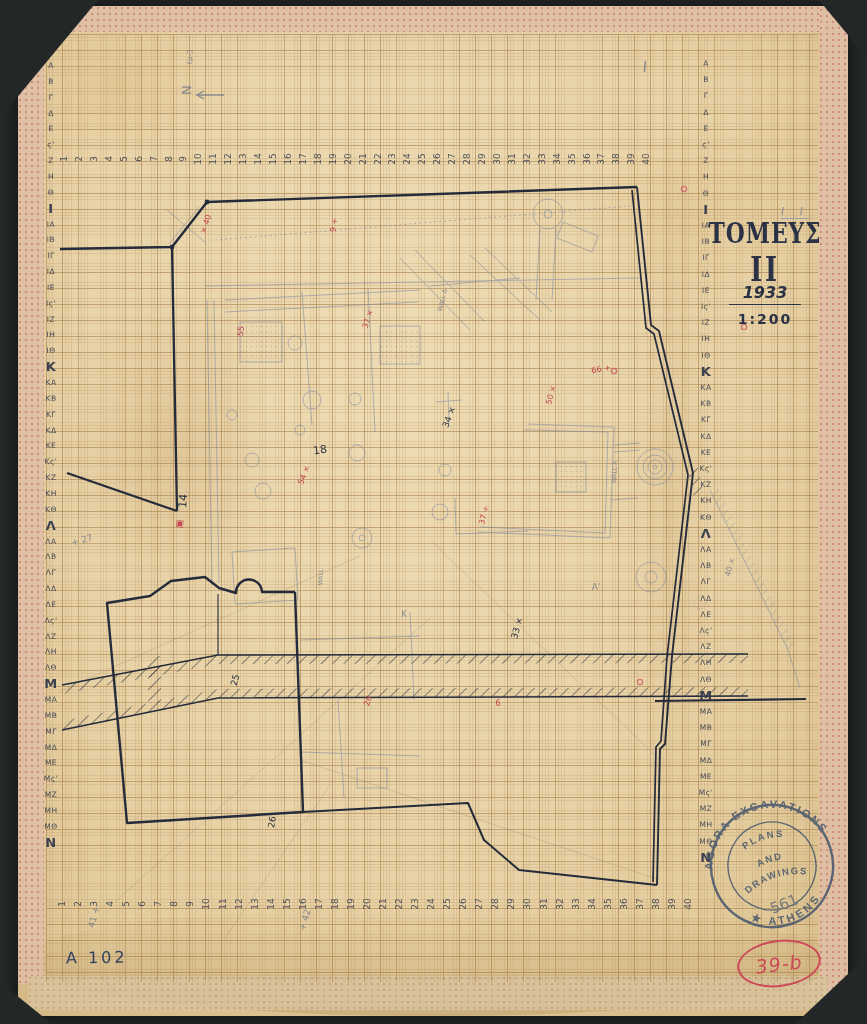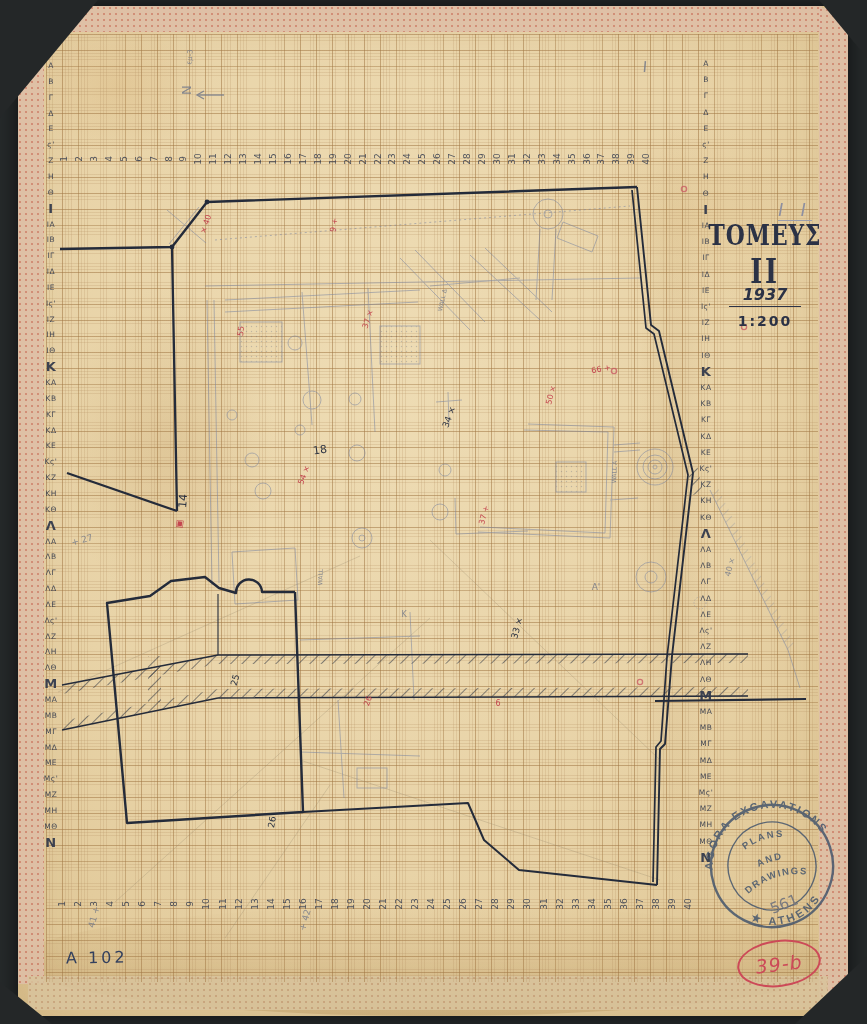--- a/index.html
+++ b/index.html
@@ -27,21 +27,21 @@
   
   .num,.glt,.ann{position:absolute;white-space:nowrap;transform:translate(-50%,-50%);}
   .num{font-size:9px;color:#3a4152;opacity:.88;}
   .glt{font-size:7.5px;color:#343b4d;opacity:.9;letter-spacing:.5px;}
   .glt.big{font-size:13px;font-weight:bold;opacity:.95;}
   .ann.red{color:#c4464f;}
   .ann.ink{color:#2b3242;}
   .ann.pencil{color:#6f7688;opacity:.8;}
   
   #titleblock{position:absolute;left:690px;top:200px;width:150px;color:#2b3246;text-align:center;}
-  #pencil-note{display:inline-block;margin-left:60px;font-size:17px;color:#8d8fa0;
+  #pencil-note{display:inline-block;margin-left:60px;font-size:11px;color:#8d8fa0;
                border-bottom:1px solid #9b9dac;letter-spacing:6px;font-style:italic;}
   #main-title{font-size:23px;letter-spacing:1px;margin-top:4px;font-weight:bold;
               font-family:"DejaVu Serif",serif;transform:scale(.95,1.25);}
   #main-title .numeral{font-size:27px;letter-spacing:3px;}
   #year{display:inline-block;font-size:16px;font-style:italic;font-weight:bold;
         border-bottom:1.6px solid #2b3246;padding:0 14px 2px 14px;margin-top:2px;}
   #scale-label{font-size:14px;font-weight:bold;letter-spacing:2px;margin-top:6px;}
   
   #drawing-no{position:absolute;left:66px;top:948px;font-size:16px;letter-spacing:3px;
               color:#33405e;transform:rotate(-1deg);}
@@ -396,21 +396,21 @@
       <span class="ann pencil" style="left: 442px; top: 300px; font-size: 6px; transform: translate(-50%, -50%) rotate(-78deg);">WALL Δ</span>
       <span class="ann pencil" style="left: 320px; top: 577px; font-size: 6px; transform: translate(-50%, -50%) rotate(-88deg);">WALL</span>
     </div>
 
   <div id="titleblock">
     <div><span id="pencil-note">Ι Ι</span></div>
     <div id="main-title">
       <span>ΤΟΜΕΥΣ</span>
       <span class="numeral">ΙΙ</span>
     </div>
-    <div><span id="year">1937</span></div>
+    <div><span id="year">1933</span></div>
     <div id="scale-label">1:200</div>
   </div>
 
   <svg class="layer" style="left:697px;top:791px;" width="150" height="150" viewBox="0 0 150 150">
     <defs>
       <path id="arcTop" d="M 16,88 A 60,60 0 1 1 134,88" fill="none"></path>
       <path id="arcBot" d="M 25,103 A 56,56 0 0 0 125,103" fill="none"></path>
       <path id="arcL1" d="M 40,60 A 55,55 0 0 1 110,60" fill="none"></path>
       <path id="arcL2" d="M 40,80 A 70,70 0 0 1 110,80" fill="none"></path>
       <path id="arcL3" d="M 36,99 A 70,70 0 0 1 114,99" fill="none"></path>

